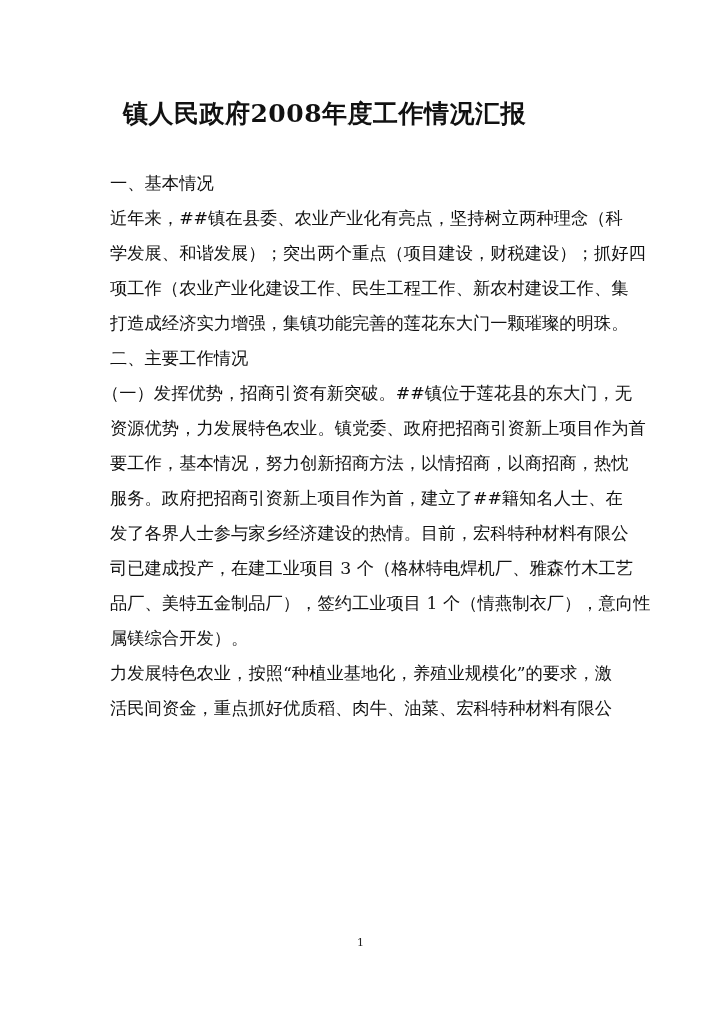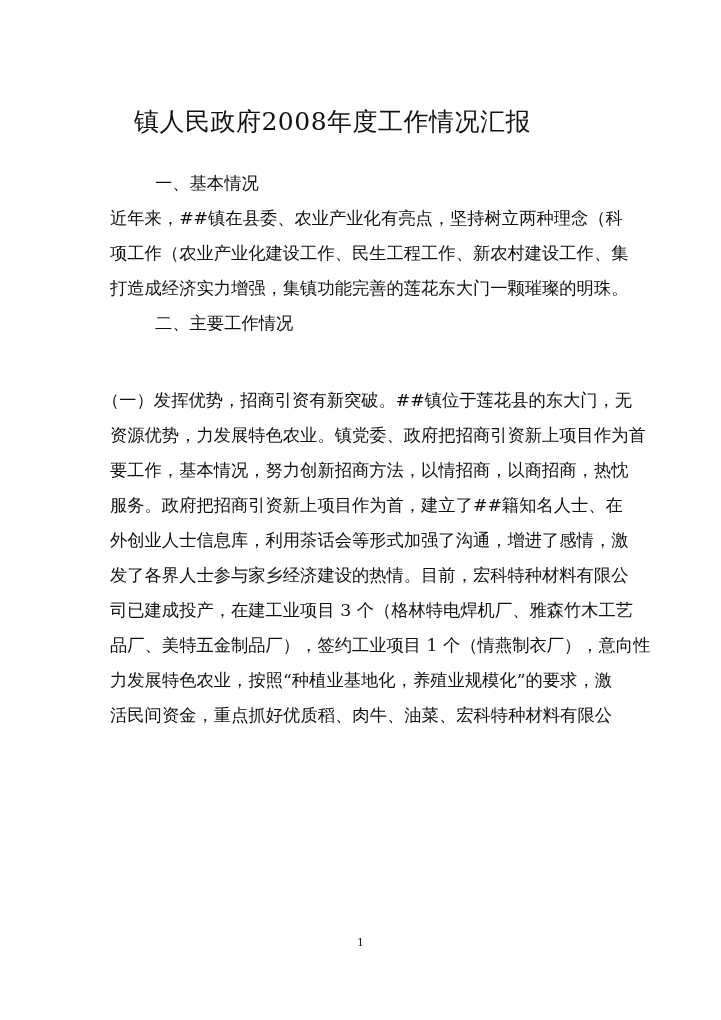--- a/index.html
+++ b/index.html
@@ -24,78 +24,77 @@
       background: #ffffff;
     }
     .title {
       position: absolute;
       left: 0;
       top: 86px;
       width: 633px;
       text-align: center;
       font-size: 25px;
       line-height: 40px;
-      font-weight: normal;
+      font-weight: bold;
       letter-spacing: 0.5px;
       color: #111111;
-      margin: 16px;
+      margin: 8px;
     }
     .body {
       position: absolute;
       left: 110px;
       top: 166px;
       width: 502px;
     }
     .line {
       display: block;
       height: 35px;
       line-height: 35px;
       font-size: 17.3px;
       white-space: nowrap;
       text-align: justify;
       text-align-last: justify;
       color: #111111;
     }
     .line.last {
       text-align-last: left;
-      margin-left: 45px;
     }
     .line.indent-paren {
       margin-left: -8px;
       width: calc(100% + 8px);
-      margin-top: 42px;
     }
     .page-number {
       position: absolute;
       left: 0;
       width: 721px;
       top: 936px;
       text-align: center;
       font-size: 11px;
       color: #222222;
     }
   </style>
 </head>
 <body>
 
 <div class="page">
   <h1 class="title">镇人民政府2008年度工作情况汇报</h1>
 
   <div class="body">
     <div class="line last">一、基本情况</div>
     <div class="line">近年来，##镇在县委、农业产业化有亮点，坚持树立两种理念（科</div>
+    <div class="line">学发展、和谐发展）；突出两个重点（项目建设，财税建设）；抓好四</div>
     <div class="line">项工作（农业产业化建设工作、民生工程工作、新农村建设工作、集</div>
     <div class="line">打造成经济实力增强，集镇功能完善的莲花东大门一颗璀璨的明珠。</div>
     <div class="line last">二、主要工作情况</div>
     <div class="line indent-paren">（一）发挥优势，招商引资有新突破。##镇位于莲花县的东大门，无</div>
     <div class="line">资源优势，力发展特色农业。镇党委、政府把招商引资新上项目作为首</div>
     <div class="line">要工作，基本情况，努力创新招商方法，以情招商，以商招商，热忱</div>
     <div class="line">服务。政府把招商引资新上项目作为首，建立了##籍知名人士、在</div>
-    <div class="line">外创业人士信息库，利用茶话会等形式加强了沟通，增进了感情，激</div>
     <div class="line">发了各界人士参与家乡经济建设的热情。目前，宏科特种材料有限公</div>
     <div class="line">司已建成投产，在建工业项目 3 个（格林特电焊机厂、雅森竹木工艺</div>
     <div class="line">品厂、美特五金制品厂），签约工业项目 1 个（情燕制衣厂），意向性</div>
+    <div class="line last">属镁综合开发）。</div>
     <div class="line">力发展特色农业，按照“种植业基地化，养殖业规模化”的要求，激</div>
     <div class="line">活民间资金，重点抓好优质稻、肉牛、油菜、宏科特种材料有限公</div>
   </div>
 
   <div class="page-number">1</div>
 </div>
 
 </body></html>

